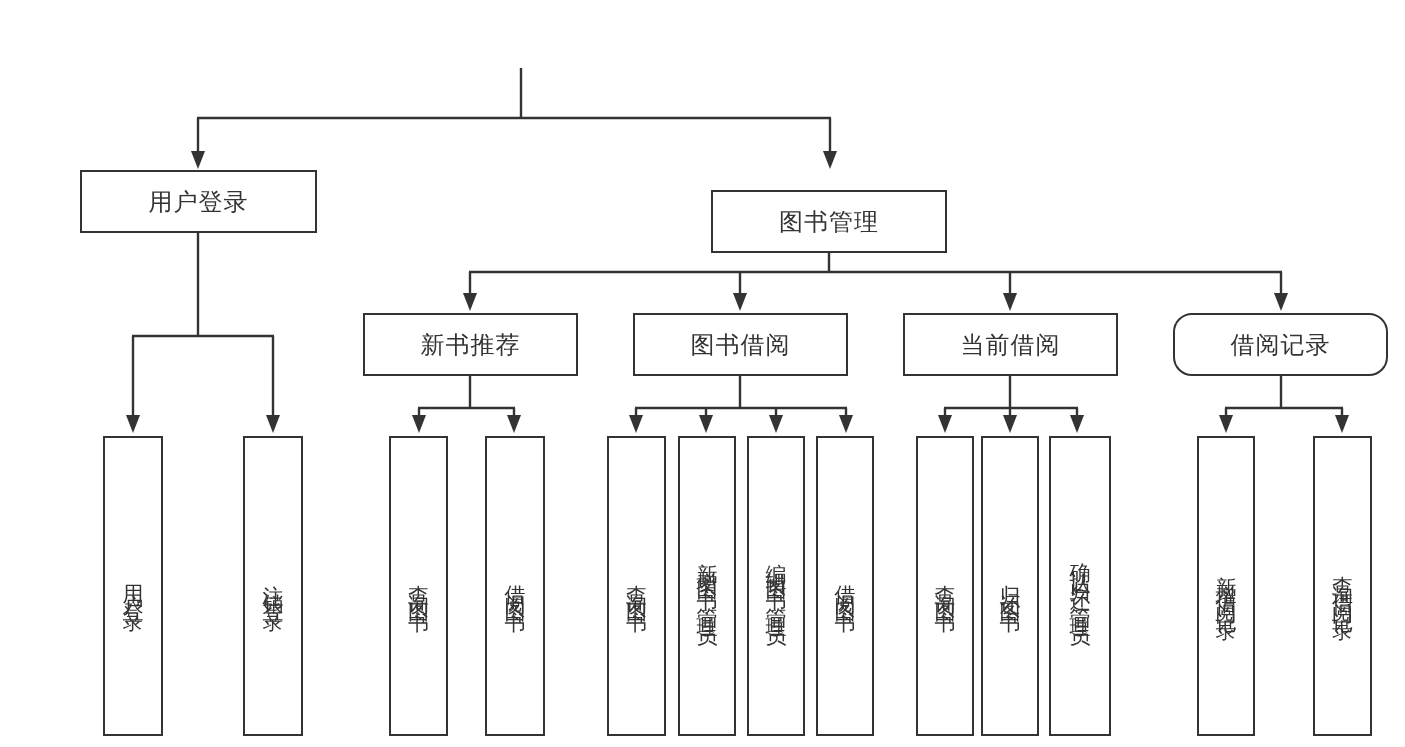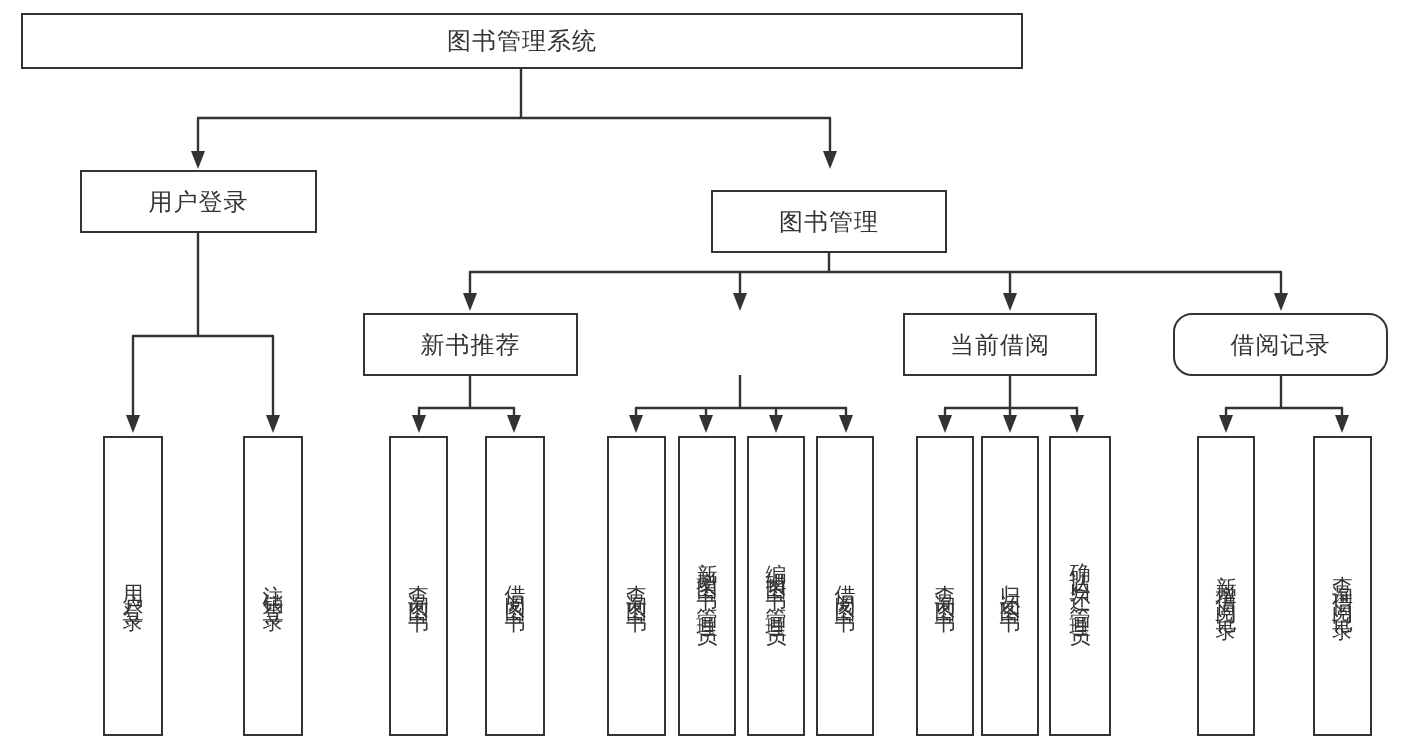--- a/index.html
+++ b/index.html
@@ -48,21 +48,21 @@
     white-space: nowrap;
   }
 
   
   #n-root   { left: 21px;   top: 13px;  width: 1002px; height: 56px; }
   #n-login  { left: 80px;   top: 170px; width: 237px;  height: 63px; }
   #n-mgmt   { left: 711px;  top: 170px; width: 236px;  height: 63px; margin-top: 20px; }
 
   #n-rec    { left: 363px;  top: 313px; width: 215px;  height: 63px; }
   #n-borrow { left: 633px;  top: 313px; width: 215px;  height: 63px; }
-  #n-cur    { left: 903px;  top: 313px; width: 194px;  height: 63px; font-family: Liberation Mono, monospace; }
+  #n-cur    { left: 903px;  top: 313px; width: 215px;  height: 63px; font-family: Liberation Mono, monospace; }
   #n-rec2   { left: 1173px; top: 313px; width: 215px;  height: 63px; border-radius: 19px; }
 
   .leaf { top: 436px; height: 300px; }
   #l-userlogin { left: 103px;  width: 60px; }
   #l-logout    { left: 243px;  width: 60px; }
   #l-q1        { left: 389px;  width: 59px; }
   #l-b1        { left: 485px;  width: 60px; }
   #l-q2        { left: 607px;  width: 59px; }
   #l-add       { left: 678px;  width: 58px; }
   #l-edit      { left: 747px;  width: 58px; }
@@ -179,34 +179,34 @@
     <g>
       <line class="wire" x1="1226" y1="408" x2="1226" y2="416"></line>
       <polygon class="head" points="1219,415 1233,415 1226,433"></polygon>
     </g>
     <g>
       <line class="wire" x1="1342" y1="408" x2="1342" y2="416"></line>
       <polygon class="head" points="1335,415 1349,415 1342,433"></polygon>
     </g>
   </svg>
 
-  <div class="node" id="n-root">
-    <span class="hlabel">图书管理系统</span>
-  </div>
 
   <div class="node" id="n-login">
     <span class="hlabel">用户登录</span>
   </div>
   <div class="node" id="n-mgmt">
     <span class="hlabel">图书管理</span>
   </div>
 
   <div class="node" id="n-rec">
     <span class="hlabel">新书推荐</span>
   </div>
+  <div class="node" id="n-borrow">
+    <span class="hlabel">图书借阅</span>
+  </div>
   <div class="node" id="n-cur">
     <span class="hlabel">当前借阅</span>
   </div>
   <div class="node" id="n-rec2">
     <span class="hlabel">借阅记录</span>
   </div>
 
   <div class="node leaf" id="l-userlogin">
     <span class="vtext">用户登录</span>
   </div>

